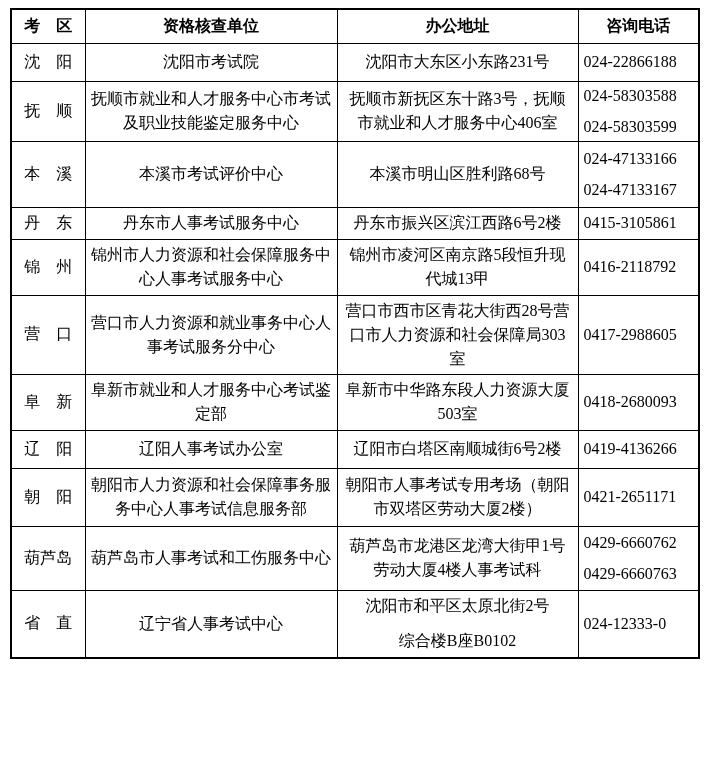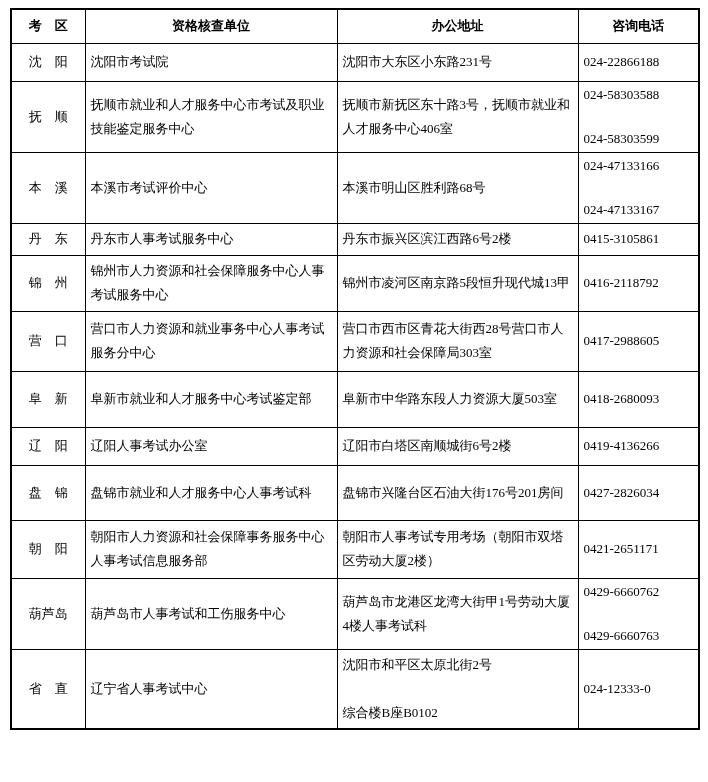--- a/index.html
+++ b/index.html
@@ -17,40 +17,40 @@
     background: #ffffff;
   }
   table.grid {
     border-collapse: collapse;
     table-layout: fixed;
     width: 688px;
     border: 2px solid #000000;
   }
   table.grid th, table.grid td {
     border: 1px solid #000000;
-    font-size: 13px;
+    font-size: 16px;
     vertical-align: middle;
     padding: 3px 5px;
     box-sizing: border-box;
     word-break: break-all;
   }
   table.grid th {
     font-weight: bold;
     text-align: center;
     padding: 4px 2px;
   }
   td.c-region { text-align: center; padding: 3px 2px; margin-left: 44px; }
   td.c-phone  { padding: 3px 2px; }
   td.c-unit, td.c-addr {
-    text-align: left;
+    text-align: center;
     padding-left: 7px;
     padding-right: 6px;
     line-height: 24px;
   }
-  .stack > div + div { margin-top: 24px; }
+  .stack > div + div { margin-top: 11px; }
   .stack > div { line-height: 20px; }
   td.c-addr .stack > div { line-height: 24px; }
   [data-bind]:empty { display: none; }
 </style>
 </head>
 <body>
 
 <div class="page">
   <table class="grid">
     <colgroup>
@@ -189,36 +189,20 @@
 
         </div>
           </td>
         <td class="c-phone">
             <div class="stack">
           <div data-bind="table.rows.8.phone">0419-4136266</div>
 
         </div>
           </td>
       </tr>
-      <tr style="height:55px">
-        <td class="c-region" data-bind="table.rows.9.region">盘　锦</td>
-        <td class="c-unit" data-bind="table.rows.9.unit">盘锦市就业和人才服务中心人事考试科</td>
-        <td class="c-addr">
-            <div class="stack">
-          <div data-bind="table.rows.9.address">盘锦市兴隆台区石油大街176号201房间</div>
-
-        </div>
-          </td>
-        <td class="c-phone">
-            <div class="stack">
-          <div data-bind="table.rows.9.phone">0427-2826034</div>
-
-        </div>
-          </td>
-      </tr>
       <tr style="height:58px">
         <td class="c-region" data-bind="table.rows.11.region">朝　阳</td>
         <td class="c-unit" data-bind="table.rows.11.unit">朝阳市人力资源和社会保障事务服务中心人事考试信息服务部</td>
         <td class="c-addr">
             <div class="stack">
           <div data-bind="table.rows.11.address">朝阳市人事考试专用考场（朝阳市双塔区劳动大厦2楼）</div>
 
         </div>
           </td>
         <td class="c-phone">

